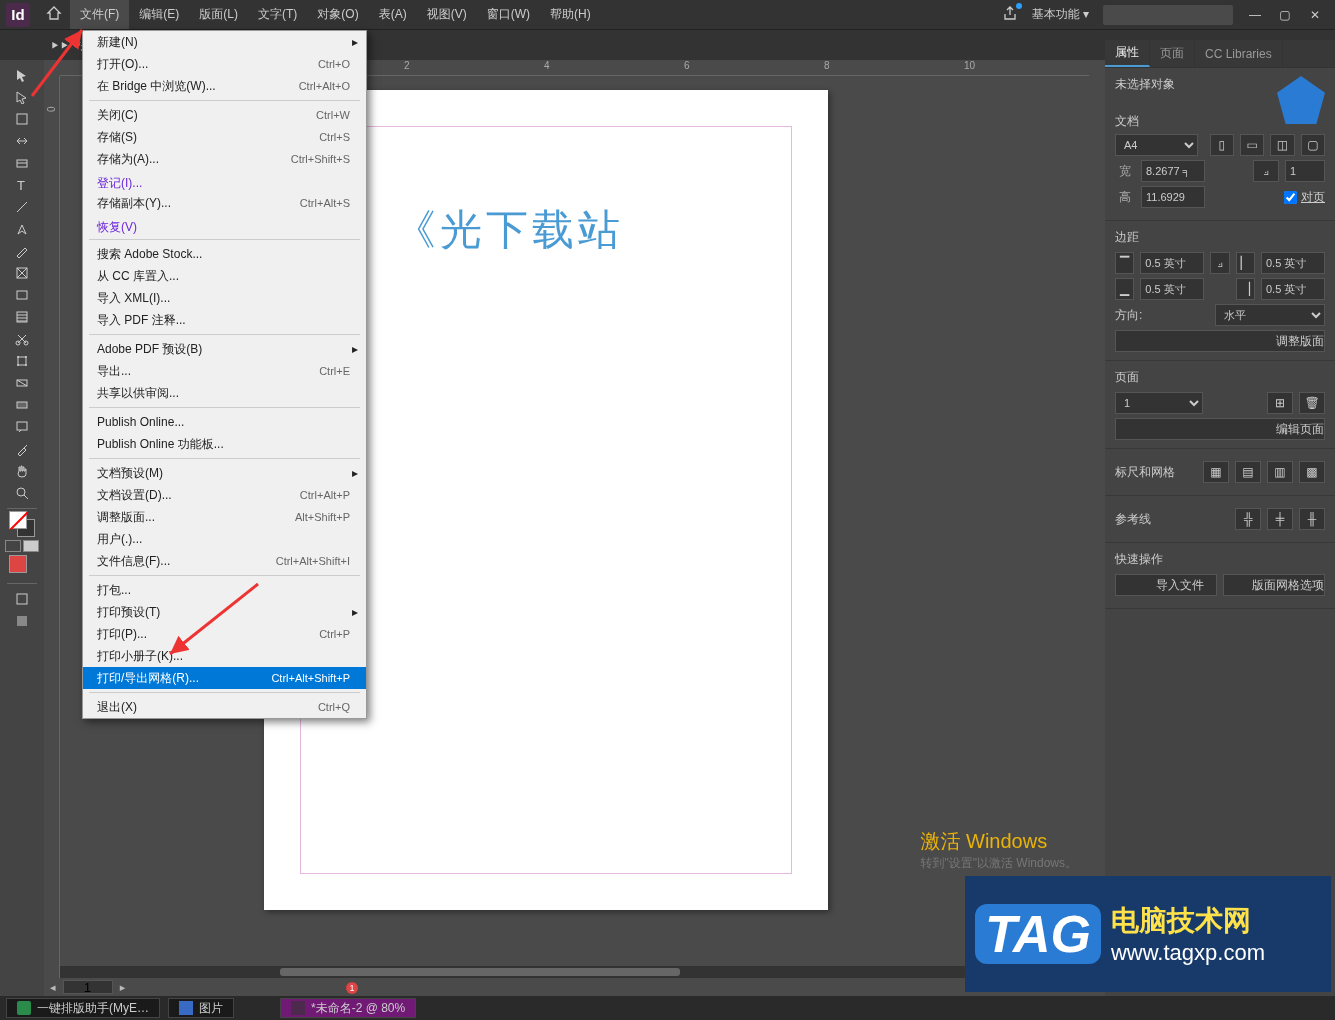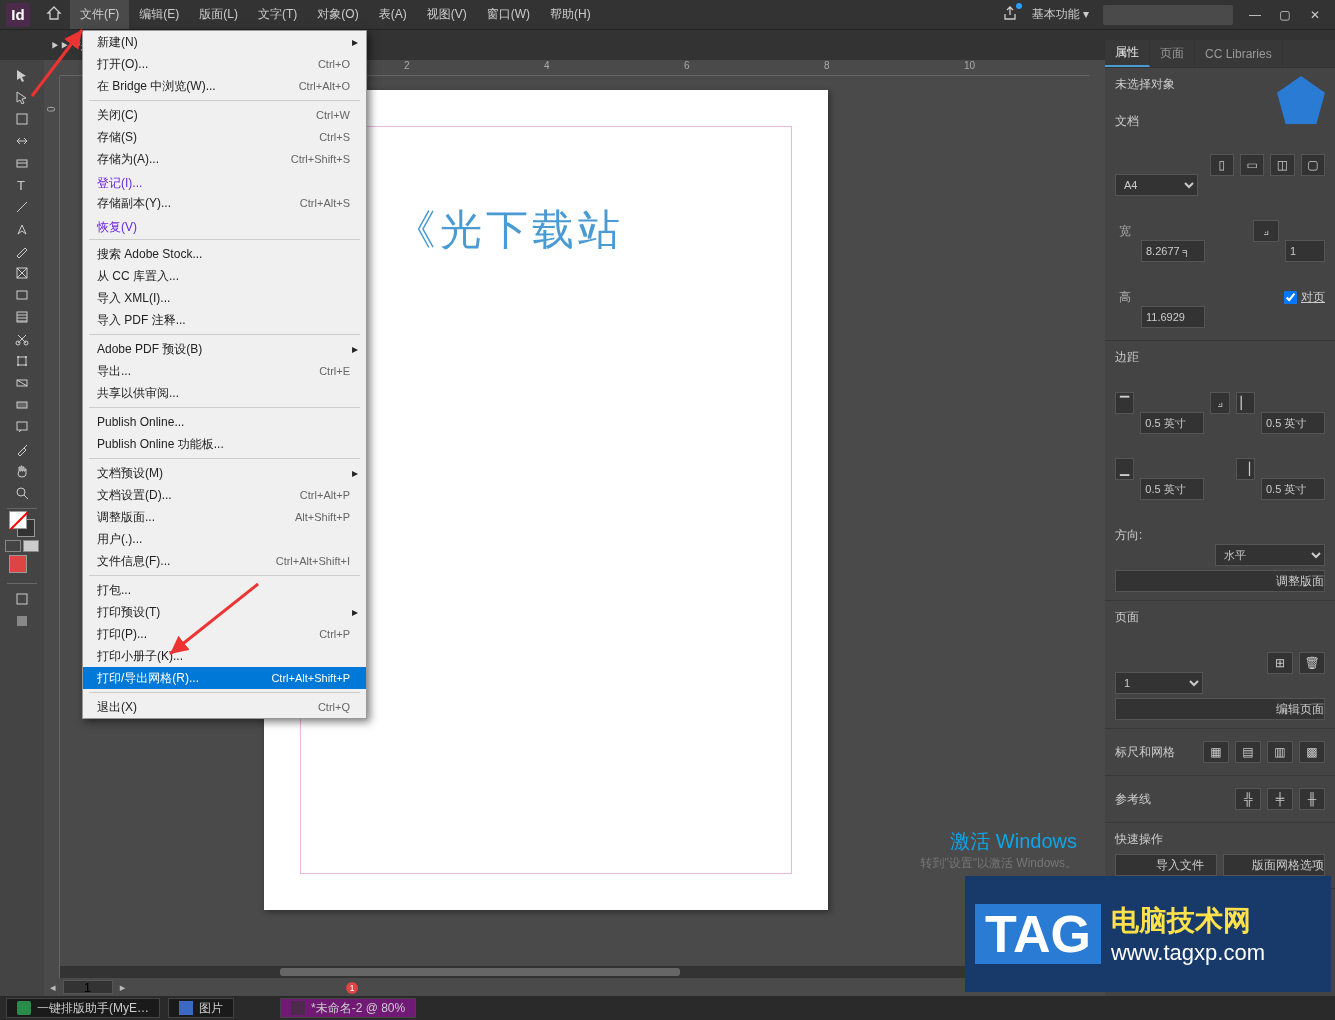--- a/index.html
+++ b/index.html
@@ -45,21 +45,21 @@
 .hscroll .thumb { position:absolute; left:220px; width:400px; top:2px; height:8px; background:#666; border-radius:3px;}
 
 
 .right-panel { position:absolute; right:0; top:40px; bottom:24px; width:230px; background:#444;}
 .right-panel .tabs { height:28px; display:flex; border-bottom:1px solid #333; background:#383838;}
 .right-panel .tab { padding:0 10px; display:flex; align-items:center; cursor:pointer; color:#999; border-right:1px solid #333;}
 .right-panel .tab.active { color:#eee; border-bottom:2px solid #4a9bd4;}
 .right-panel .section { padding:8px 10px; border-bottom:1px solid #383838;}
 .right-panel .section-title { color:#ccc; margin-bottom:6px; display:flex; justify-content:space-between; align-items:center;}
 .right-panel .row { display:flex; align-items:center; gap:6px; margin:4px 0;}
-.right-panel input[type=text], .right-panel select { background:#333; border:1px solid #555; color:#ccc; height:22px; font-size:11px; padding:0 4px;margin-top:40px;}
+.right-panel input[type=text], .right-panel select { background:#333; border:1px solid #555; color:#ccc; height:22px; font-size:11px; padding:0 4px;}
 .right-panel select { width:88px;}
 .right-panel .field { width:64px;}
 .right-panel .lbl { width:20px; text-align:center; color:#aaa;}
 .right-panel .iconbtn { width:26px; height:22px; background:#333; border:1px solid #555; display:flex; align-items:center; justify-content:center;}
 .right-panel .wide-btn { width:100%; height:22px; background:#333; border:1px solid #555; text-align:right; line-height:20px; margin-top:4px;}
 .right-panel .half-btn { flex:1; height:22px; background:#333; border:1px solid #555; text-align:center; line-height:20px;padding-left:28px;}
 .right-panel .checkbox { display:flex; align-items:center; gap:4px;text-decoration:underline;}
 .right-panel .bird { width:48px; height:48px; background:#2a7bd4; clip-path:polygon(50% 0%, 100% 35%, 82% 100%, 18% 100%, 0% 35%); float:right;}
 
 
@@ -81,24 +81,24 @@
 .statusbar .pg { width:50px; background:#333; border:1px solid #555; height:14px; margin:0 4px; text-align:center;}
 
 
 .taskbar { position:absolute; bottom:0; left:0; right:0; height:24px; background:#2a2a2a; display:flex; align-items:center; padding:0 6px; gap:8px;}
 .taskbar .tb-item { height:20px; padding:0 10px; display:flex; align-items:center; gap:6px; background:#1a1a1a; border:1px solid #444;}
 .taskbar .tb-item.active { background:#701a75;}
 .taskbar .tiny-icon { width:14px; height:14px;}
 
 
 .wm-activate { position:absolute; right:258px; bottom:148px; color:#888; z-index:5;}
-.wm-activate .big { font-size:20px; color:#0ea5e9;text-align:right; }
+.wm-activate .big { font-size:20px; color:#eab308; }
 .wm-activate .small { font-size:12px; color:#777;}
 .tag-banner { position:absolute; right:4px; bottom:28px; width:366px; height:116px; background:#173a6b; display:flex; align-items:center; z-index:300;}
-.tag-banner .tag { font-size:52px; font-weight:900; color:#fff; background:#2a7bd4; padding:0 10px; margin:0 10px; border-radius:0;}
+.tag-banner .tag { font-size:52px; font-weight:900; color:#fff; background:#2a7bd4; padding:0 10px; margin:0 10px; font-style:italic; border-radius:12px;}
 .tag-banner .txt { display:flex; flex-direction:column; color:#ffe14a; }
 .tag-banner .txt .cn { font-size:28px; font-weight:bold; }
 .tag-banner .txt .url { font-size:22px; color:#fff; }
 .badge { position:absolute; left:346px; bottom:26px; width:12px; height:12px; background:#d44; color:#fff; border-radius:50%; font-size:9px; text-align:center; line-height:12px;}
 
 .tab-strip { position:absolute; left:44px; top:34px; height:24px; display:flex; align-items:center; padding:0 6px; color:#ccc; font-size:12px;}
 </style>
 </head>
 <body>
 

